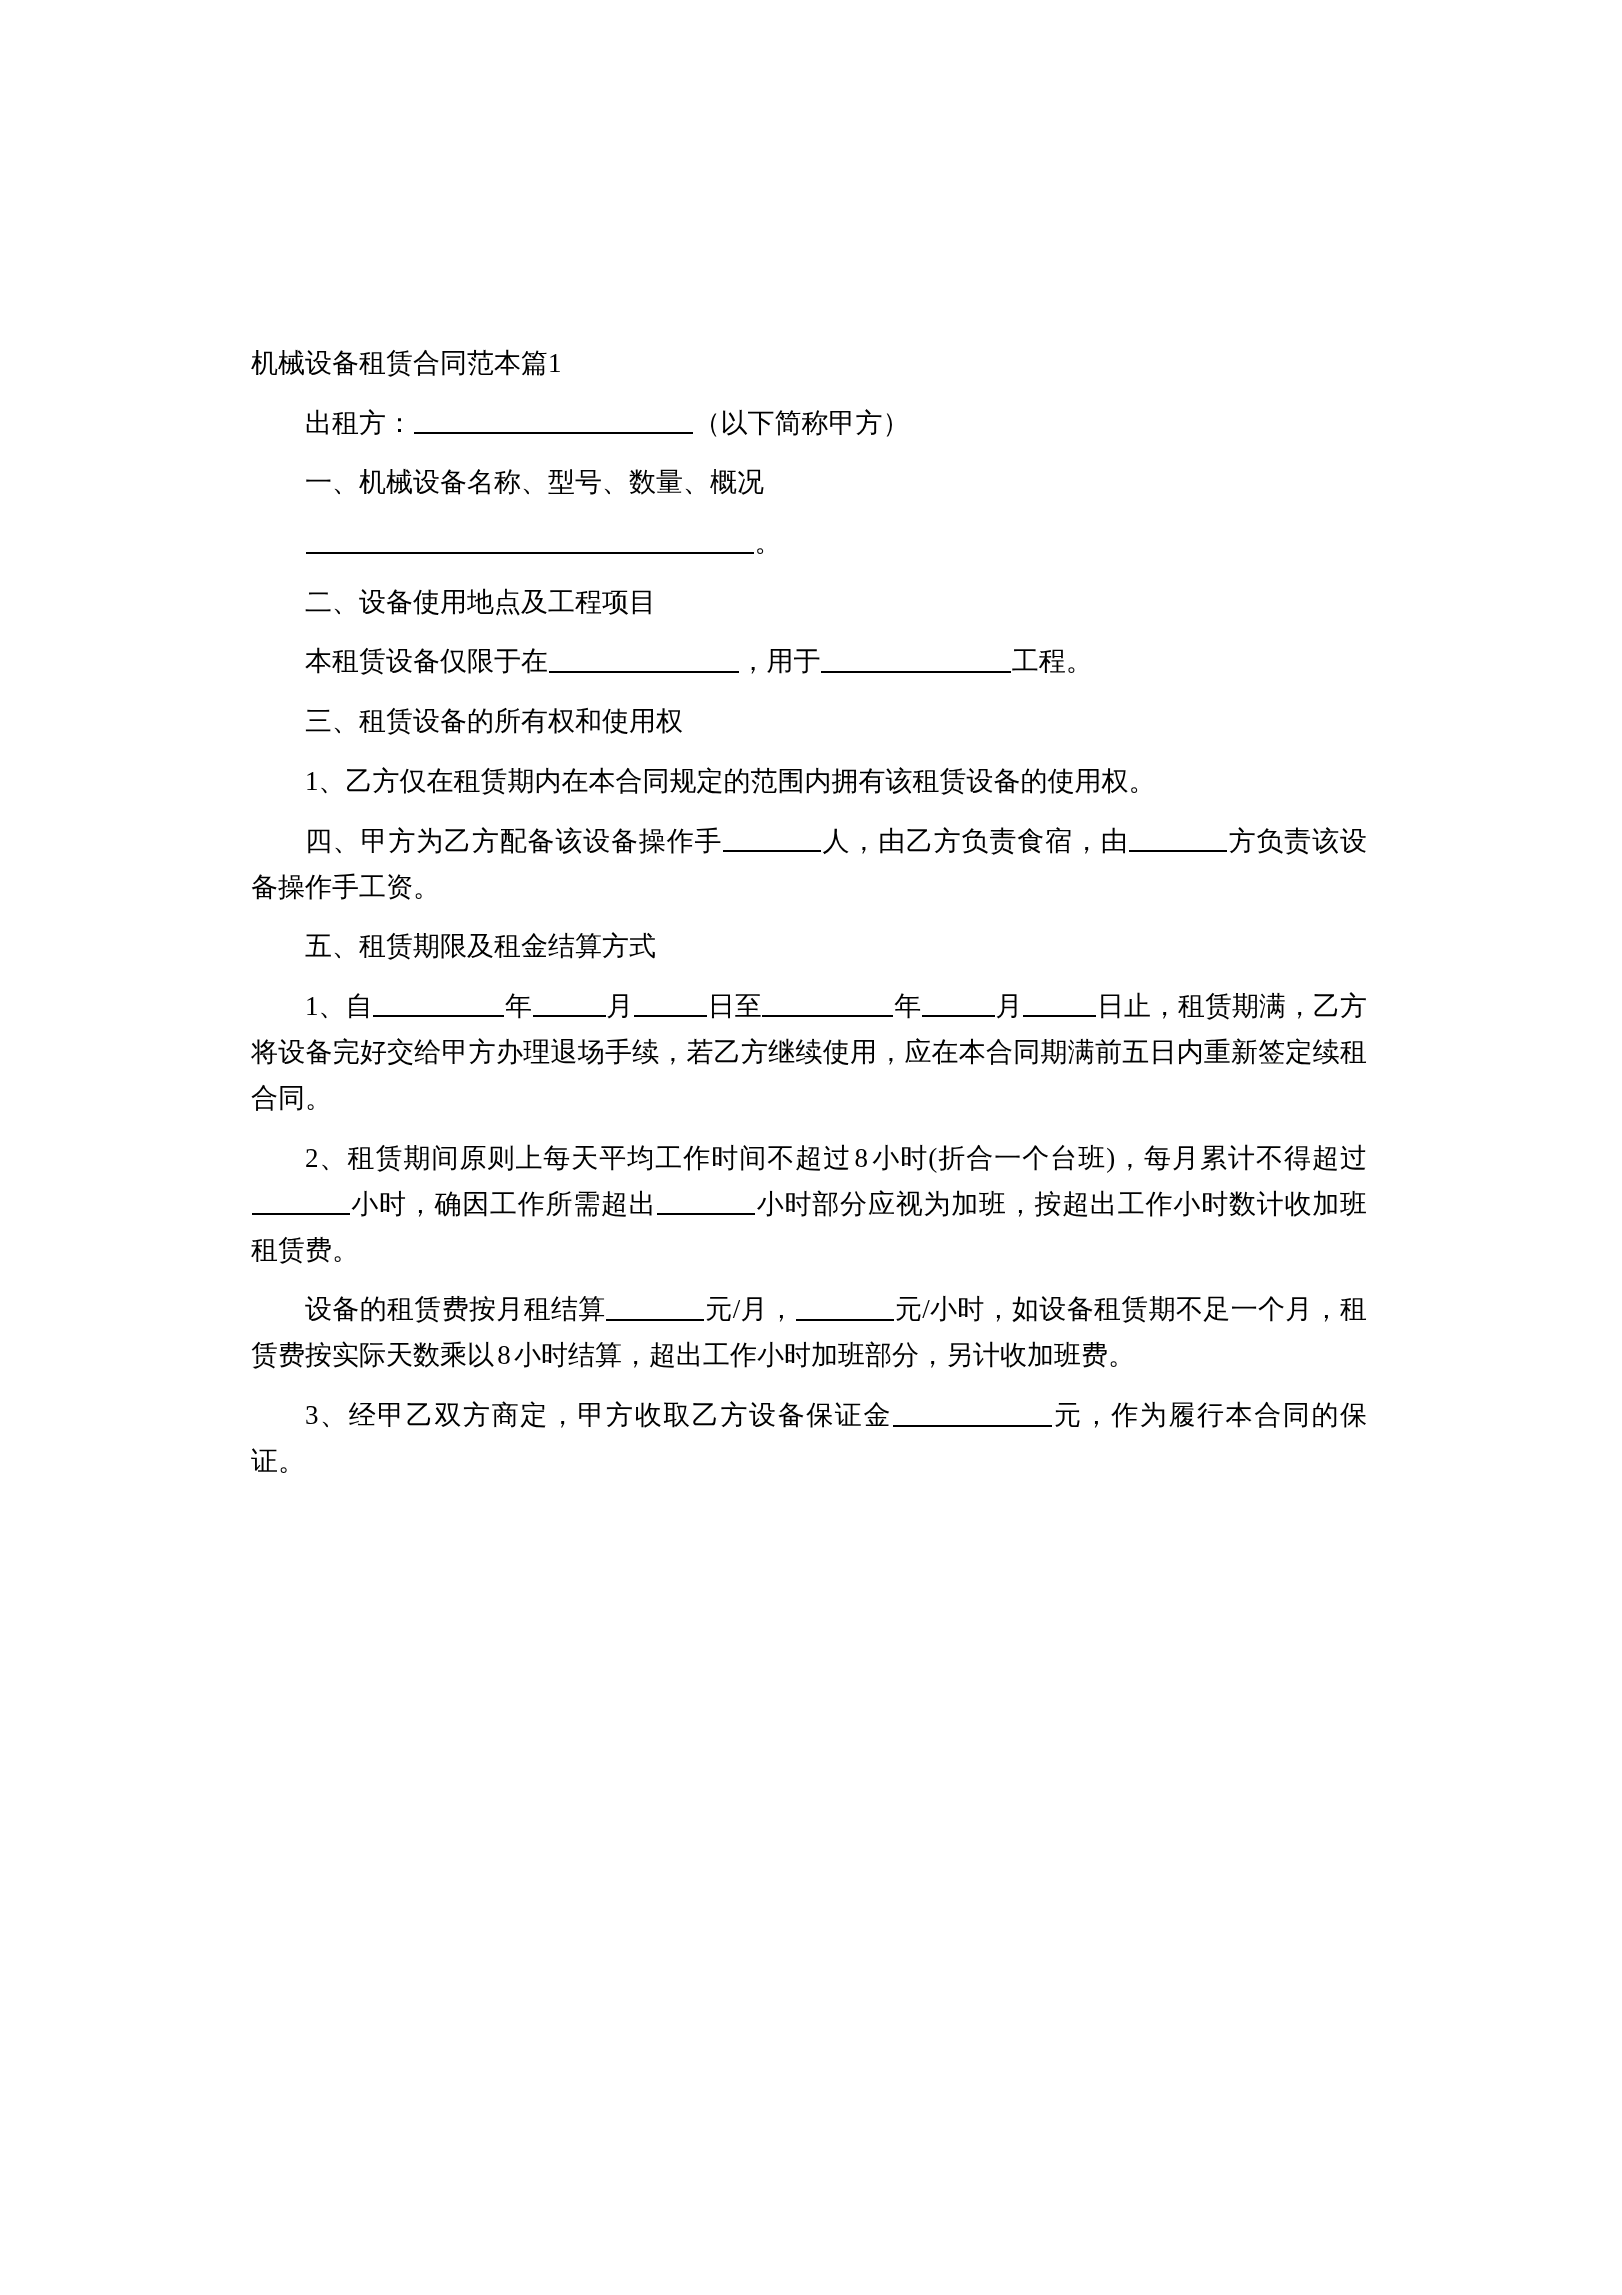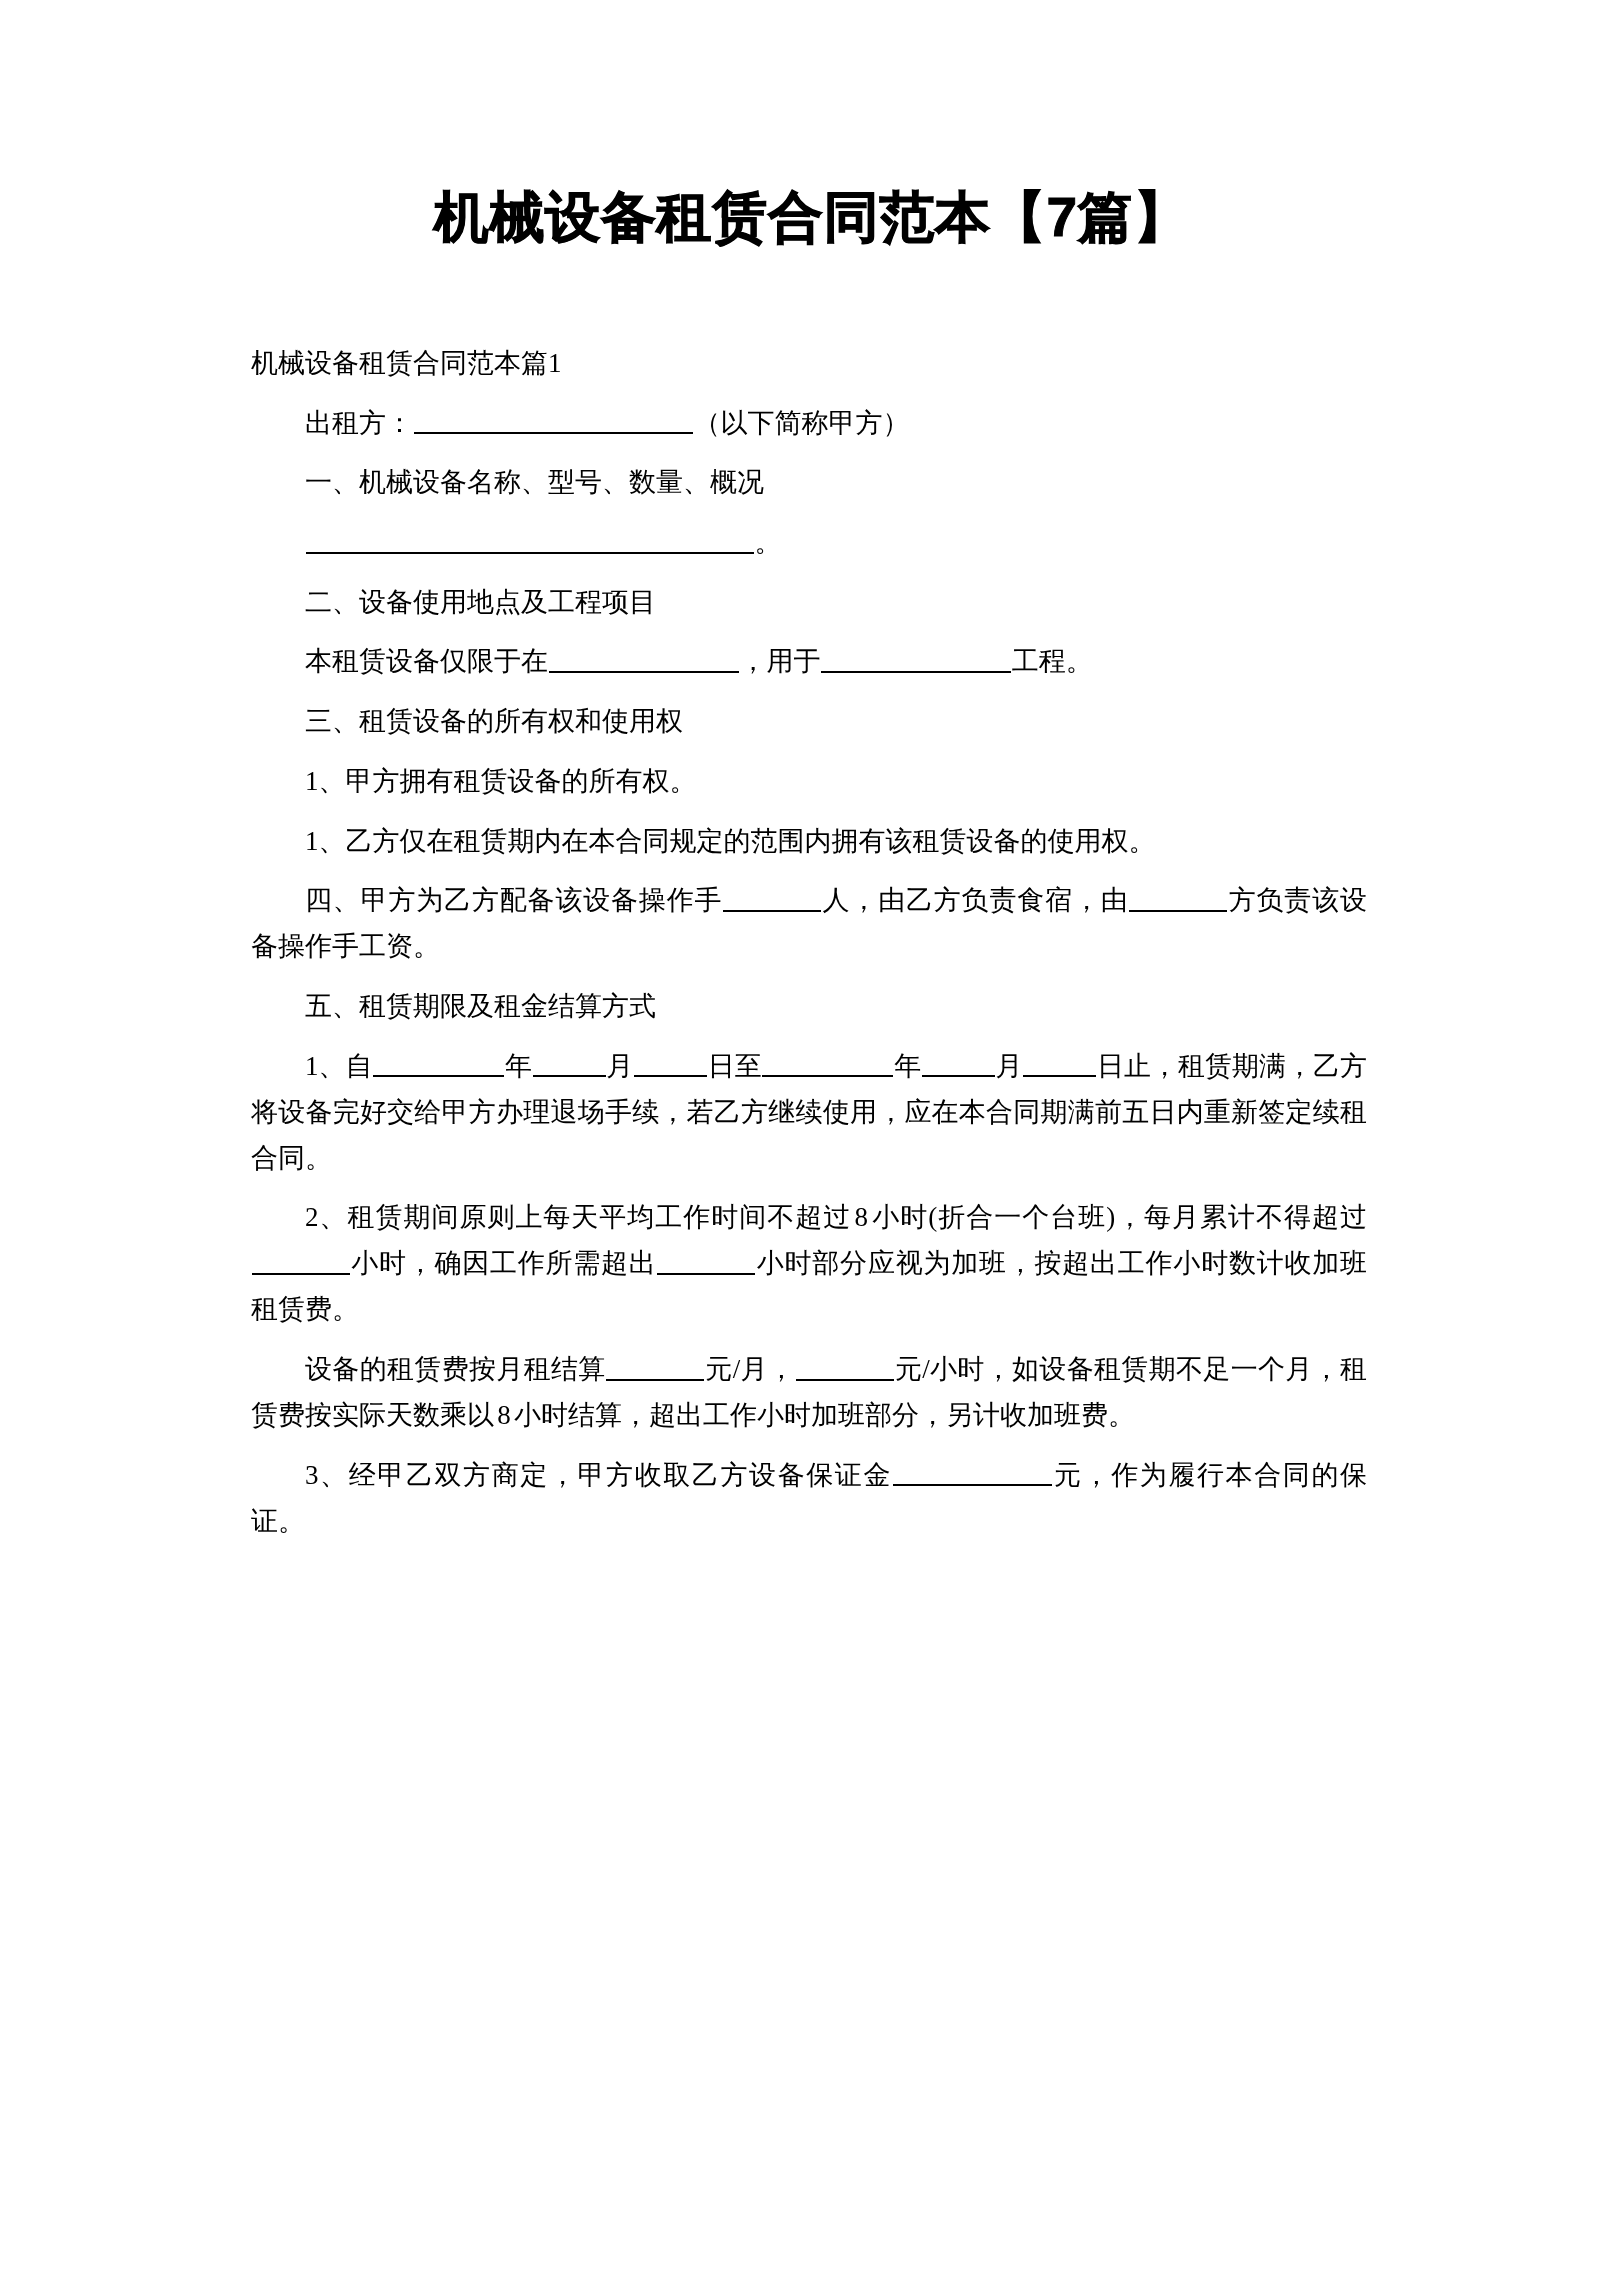--- a/index.html
+++ b/index.html
@@ -77,21 +77,20 @@
   .b-full { width: 448px; }
 
   .lat { font-family: "Liberation Serif", "DejaVu Serif", serif; }
   .num { padding: 0 3.3px; }
 </style>
 </head>
 <body>
 
 <div class="page">
 
-  <div class="doc-title">机械设备租赁合同范本【7篇】</div>
 
   <div class="body-block">
 
     <p class="para">
       <span>机械设备租赁合同范本篇1</span>
     </p>
 
 
     <p class="para indent">
       <span>出租方：</span><span class="blank b-party"></span><span>（以下简称甲方）</span>
@@ -111,23 +110,20 @@
     </p>
 
     <p class="para indent">
       <span>本租赁设备仅限于在</span><span class="blank b-xxl"></span><span>，用于</span><span class="blank b-xxl"></span><span>工程。</span>
     </p>
 
     <p class="para indent">
       <span>三、租赁设备的所有权和使用权</span>
     </p>
 
-    <p class="para indent">
-      <span>1、甲方拥有租赁设备的所有权。</span>
-    </p>
 
     <p class="para indent">
       <span>1、乙方仅在租赁期内在本合同规定的范围内拥有该租赁设备的使用权。</span>
     </p>
 
     <p class="para indent">
       <span>四、甲方为乙方配备该设备操作手</span><span class="blank b-md"></span><span>人，由乙方负责食宿，由</span><span class="blank b-md"></span><span>方负责该设备操作手工资。</span>
     </p>
 
     <p class="para indent">

